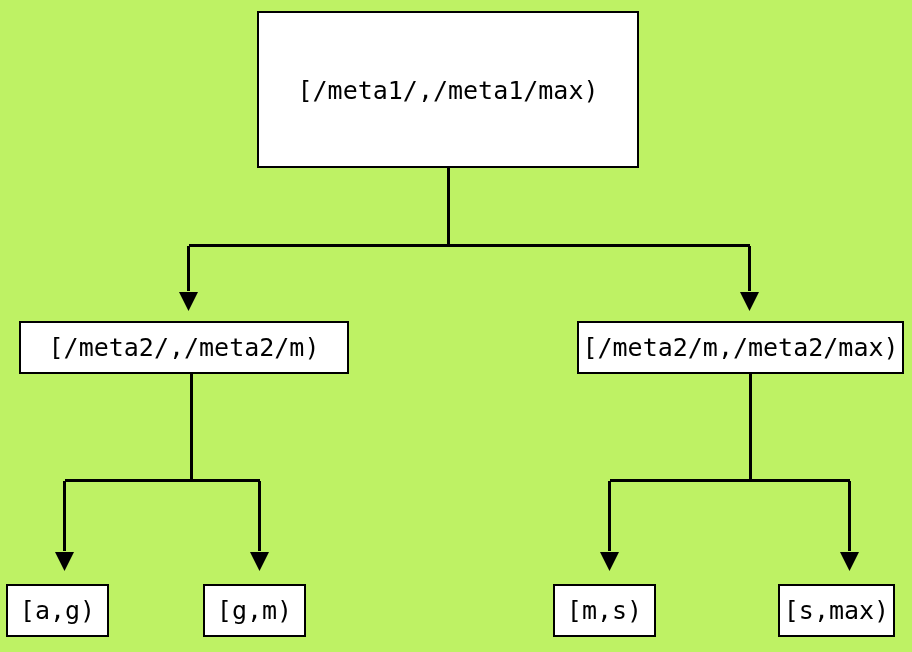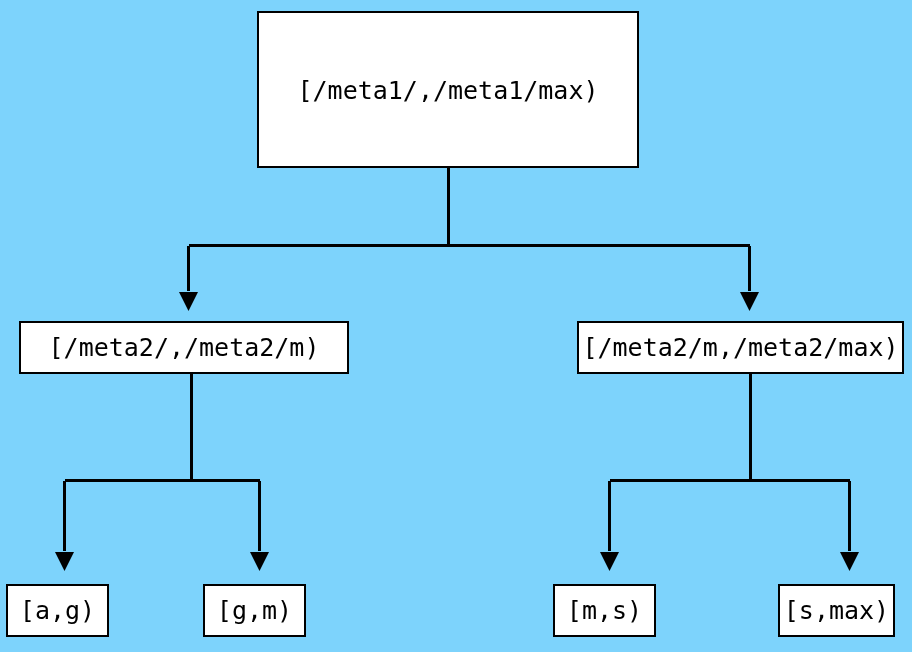--- a/index.html
+++ b/index.html
@@ -10,21 +10,21 @@
   body {
     width: 912px;
     height: 652px;
     font-family: "DejaVu Sans Mono", "Liberation Mono", monospace;
     overflow: hidden;
   }
   #diagram-root {
     position: relative;
     width: 912px;
     height: 652px;
-    background: #7dd3fc;
+    background: #bef264;
   }
   svg.tree-canvas {
     position: absolute;
     top: 0;
     left: 0;
     width: 912px;
     height: 652px;
     display: block;
   }
   .node-rect {

